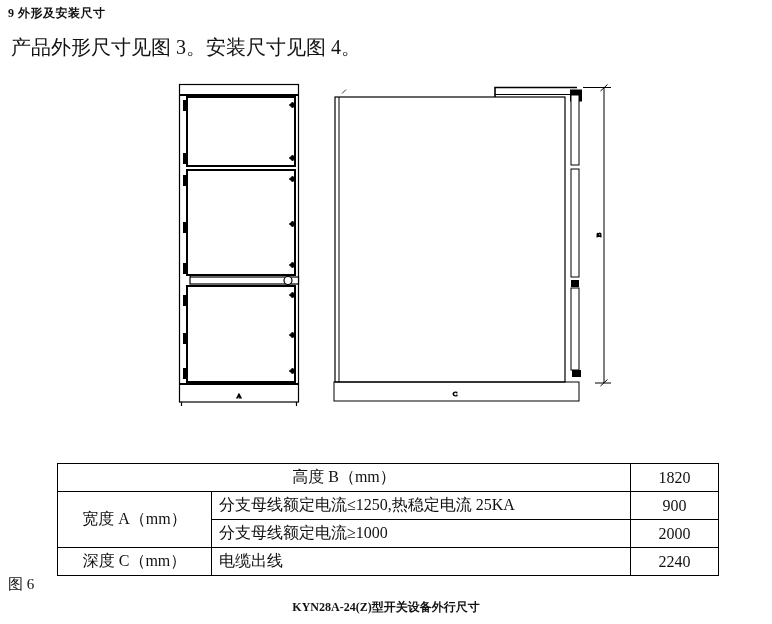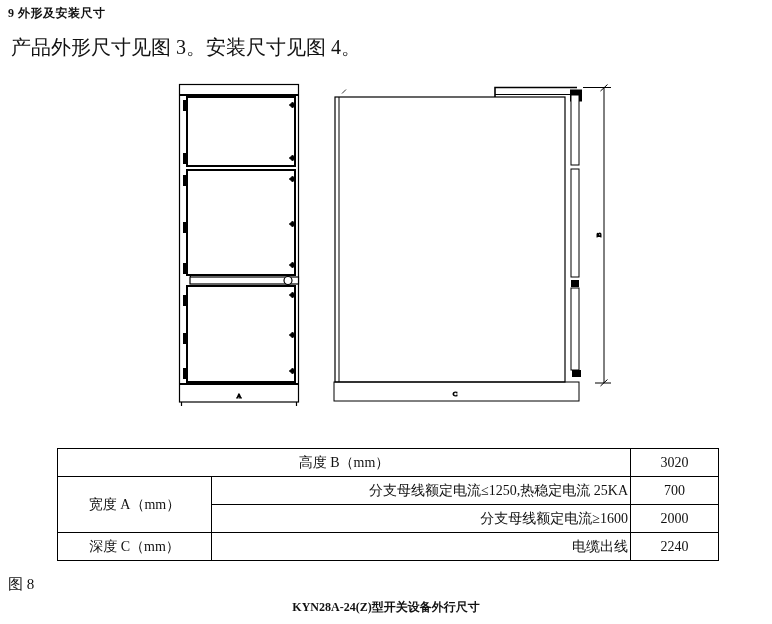--- a/index.html
+++ b/index.html
@@ -17,38 +17,38 @@
     white-space: pre;
   }
   .intro {
     position: absolute; left: 11px; top: 34px;
     font-size: 20px; white-space: pre;
   }
   .figure-svg {
     position: absolute; left: 0; top: 78px;
   }
   table.dim-table {
-    position: absolute; left: 57px; top: 448px;
+    position: absolute; left: 57px; top: 463px;
     border-collapse: collapse;
     width: 661px;
-    font-size: 14px;
+    font-size: 16px;
     table-layout: fixed;
     border: 1.5px solid #000;
   }
   table.dim-table td {
     border: 1px solid #000;
     height: 28px;
     padding: 0 2px;
     text-align: center;
     vertical-align: middle;
     overflow: hidden;
     white-space: nowrap;
   }
   table.dim-table td.desc {
-    text-align: right;
+    text-align: left;
     padding-left: 7px;
   }
   .fig-label {
     position: absolute; left: 8px; top: 575px;
     font-size: 15px; white-space: pre;
   }
   .fig-caption {
     position: absolute; left: 0; right: 0; top: 599px;
     text-align: center;
     font-size: 12px; font-weight: bold;
@@ -143,33 +143,33 @@
 
 <table class="dim-table">
   <colgroup>
     <col style="width:154px">
       <col style="width:419px">
       <col style="width:88px">
   </colgroup>
   <tbody>
     <tr>
       <td colspan="2">高度 B（mm）</td>
-      <td>3020</td>
+      <td>1820</td>
     </tr>
     <tr>
       <td rowspan="2">宽度 A（mm）</td>
       <td class="desc">分支母线额定电流≤1250,热稳定电流 25KA</td>
-      <td>700</td>
+      <td>900</td>
     </tr>
     <tr>
-      <td class="desc">分支母线额定电流≥1600</td>
+      <td class="desc">分支母线额定电流≥1000</td>
       <td>2000</td>
     </tr>
     <tr>
       <td>深度 C（mm）</td>
       <td class="desc">电缆出线</td>
       <td>2240</td>
     </tr>
   </tbody>
 </table>
 
-<div class="fig-label">图 8</div>
+<div class="fig-label">图 6</div>
 <div class="fig-caption">KYN28A-24(Z)型开关设备外行尺寸</div>
 
 </body></html>

